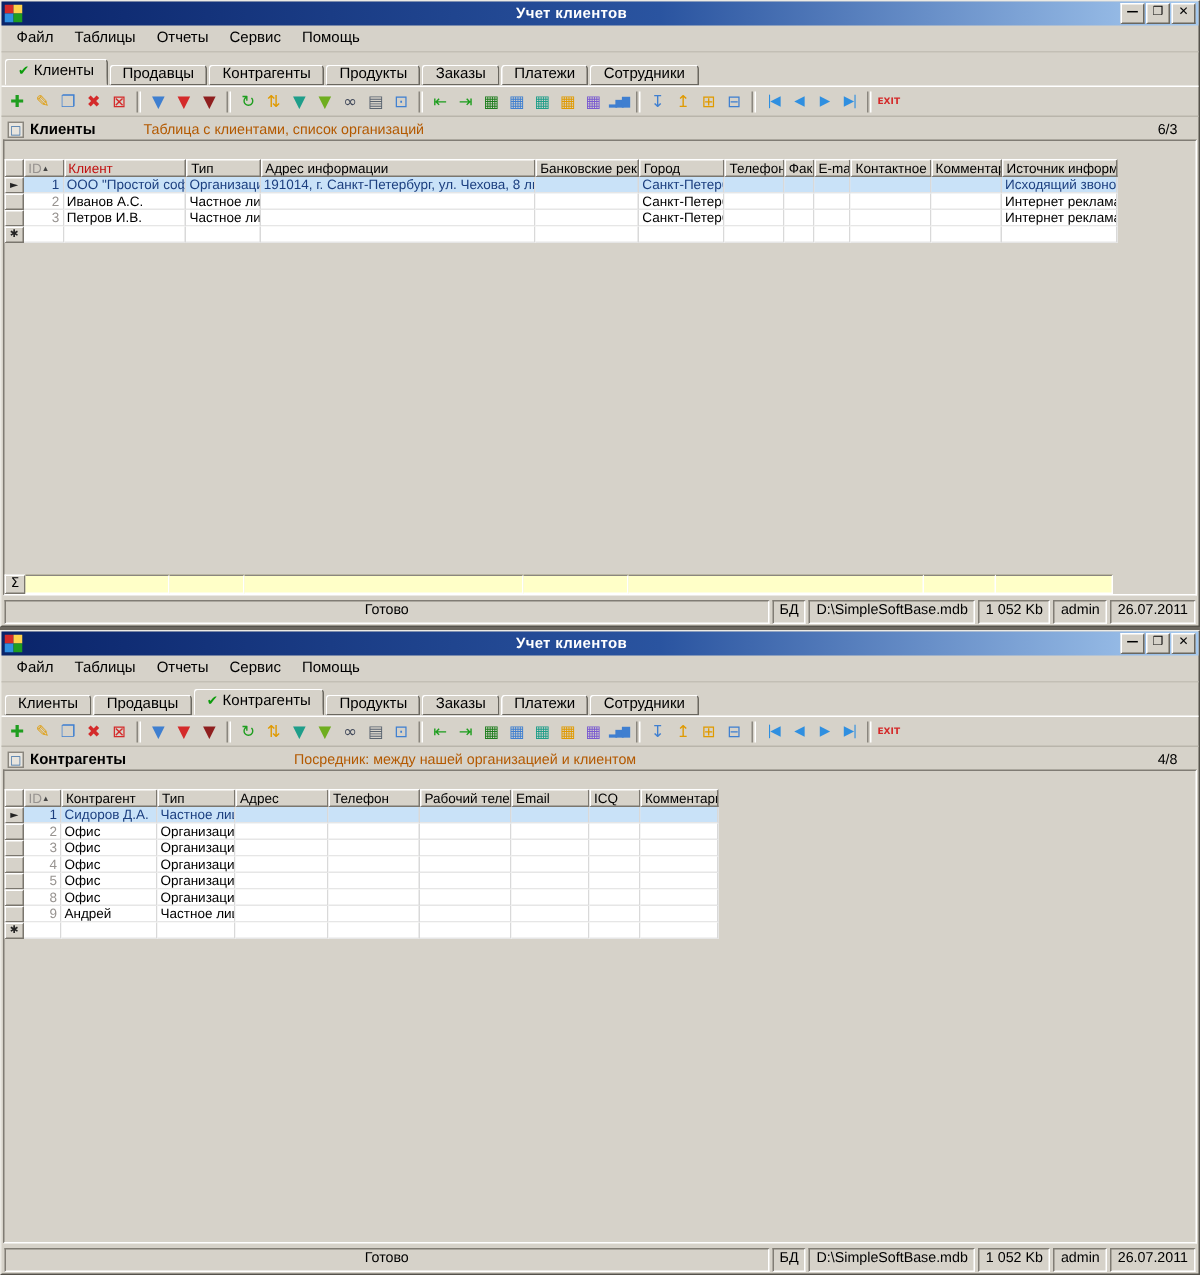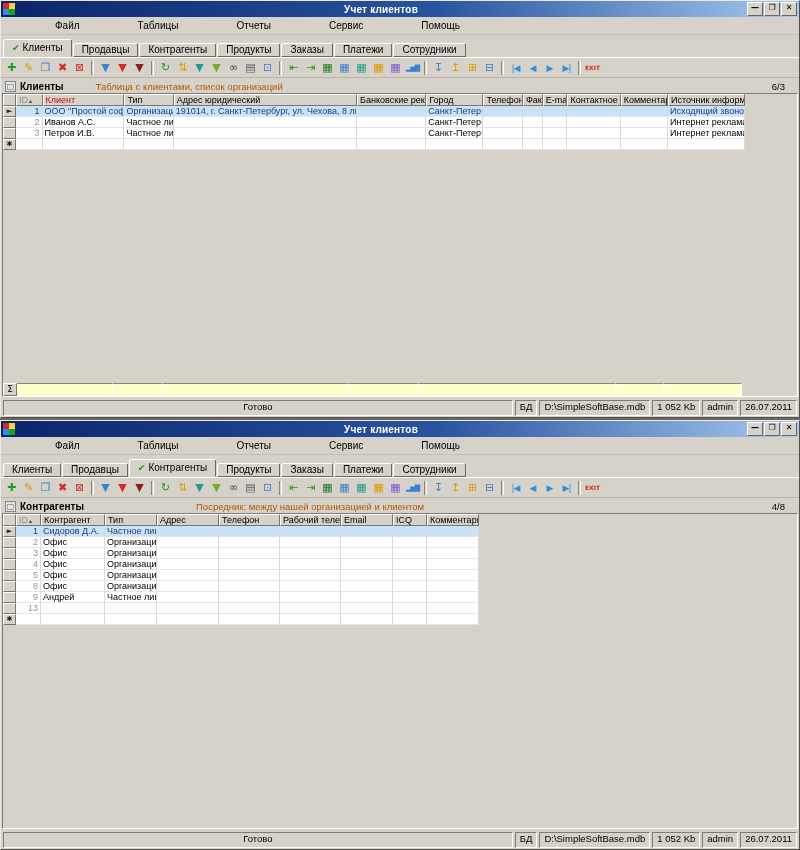--- a/index.html
+++ b/index.html
@@ -14,21 +14,21 @@
     background:linear-gradient(90deg,#0a246a 0%,#2a54a0 55%,#a6caf0 100%);color:#fff;font-weight:bold;}
   .appicon{width:12px;height:12px;display:inline-flex;}
   .title{flex:1;font-size:10px;letter-spacing:.2px;white-space:nowrap;overflow:hidden;text-align:center;}
   .winbtns{display:flex;gap:1px;margin-left:auto;}
   .wbtn{width:14px;height:12px;background:#d6d2c9;color:#000;border:1px solid;
     border-color:#fff #6a675f #6a675f #fff;font-family:"DejaVu Sans",sans-serif;font-size:8px;
     line-height:10px;text-align:center;font-weight:bold;}
 
   
   .menubar{height:17px;flex:0 0 17px;display:flex;align-items:center;padding:0 3px;border-bottom:1px solid #c3bfb5;}
-  .mitem{padding:1px 7px;white-space:nowrap;margin-left:44px;}
+  .mitem{padding:1px 7px;white-space:nowrap;}
 
   
   .tabbar{height:20px;flex:0 0 20px;display:flex;align-items:flex-end;padding:2px 2px 0;}
   .tab{box-sizing:border-box;height:14px;display:flex;align-items:center;padding:0 8px 1px;margin-right:1px;
     background:#d6d2c9;border:1px solid;border-color:#fff #6a675f #6a675f #fff;border-radius:3px 3px 0 0;white-space:nowrap;}
   .tab.active{height:18px;border-bottom-color:#d6d2c9;z-index:2;}
   .chk{font-family:"DejaVu Sans",sans-serif;color:#0c9c0c;font-weight:bold;font-size:9px;}
   .tab.active .chk{margin-right:3px;}
   .tlabel{font-size:10px;}
 
@@ -48,21 +48,21 @@
     border:1px solid #8a867e;background:#e8e5de;width:9px;height:9px;display:inline-flex;align-items:center;justify-content:center;}
   .gtitle{font-weight:bold;font-size:10px;white-space:nowrap;}
   .gdesc{font-size:9.5px;color:#b35900;white-space:nowrap;}
   .d1{margin-left:28px;}
   .d2{margin-left:108px;}
   .gpos{margin-left:auto;margin-right:10px;font-size:9.5px;}
 
   
   .gridarea{position:relative;flex:1;margin:0 1px 1px;border:1px solid;border-color:#807c74 #fff #fff #807c74;
     background:#d6d2c9;overflow:hidden;}
-  .tbl{position:absolute;top:0;left:0;}
+  .tbl{position:absolute;top:12px;left:0;}
   .t1{width:742px;} .t2{width:476px;}
   .thead{display:flex;height:12px;}
   .th{box-sizing:border-box;display:flex;align-items:center;height:12px;background:#d6d2c9;
     border:1px solid;border-color:#fff #7a766e #7a766e #fff;font-size:9px;padding:0 2px;
     white-space:nowrap;overflow:hidden;}
   .th.red{color:#c11111;}
   .sort{font-family:"DejaVu Sans",sans-serif;font-size:6px;color:#444;margin-left:1px;}
   .tr{display:flex;height:11px;background:#fff;}
   .td{box-sizing:border-box;height:11px;border-right:1px solid #d9d9d9;border-bottom:1px solid #e6e6e6;
     font-size:9px;line-height:10px;padding:0 2px;white-space:nowrap;overflow:hidden;background:#fff;}
@@ -261,21 +261,21 @@
             <span>Клиент</span>
             <span class="sort"></span>
           </span>
 
           <span class="th ctype">
             <span>Тип</span>
             <span class="sort"></span>
           </span>
 
           <span class="th caddr">
-            <span>Адрес юридический</span>
+            <span>Адрес информации</span>
             <span class="sort"></span>
           </span>
 
           <span class="th cbank">
             <span>Банковские реквизиты</span>
             <span class="sort"></span>
           </span>
 
           <span class="th ccity">
             <span>Город</span>
@@ -688,32 +688,20 @@
             <span class="td cname">Андрей</span>
             <span class="td ctype">Частное лицо</span>
             <span class="td caddr"></span>
             <span class="td cphone"></span>
             <span class="td cwphone"></span>
             <span class="td cemail"></span>
             <span class="td cicq"></span>
             <span class="td ccomm"></span>
           </div>
 
-          <div class="tr">
-            <span class="td csel"></span>
-            <span class="td cid">13</span>
-            <span class="td cname"></span>
-            <span class="td ctype"></span>
-            <span class="td caddr"></span>
-            <span class="td cphone"></span>
-            <span class="td cwphone"></span>
-            <span class="td cemail"></span>
-            <span class="td cicq"></span>
-            <span class="td ccomm"></span>
-          </div>
 
           <div class="tr new">
             <span class="td csel">✱</span>
             <span class="td cid"></span>
             <span class="td cname"></span>
             <span class="td ctype"></span>
             <span class="td caddr"></span>
             <span class="td cphone"></span>
             <span class="td cwphone"></span>
             <span class="td cemail"></span>

